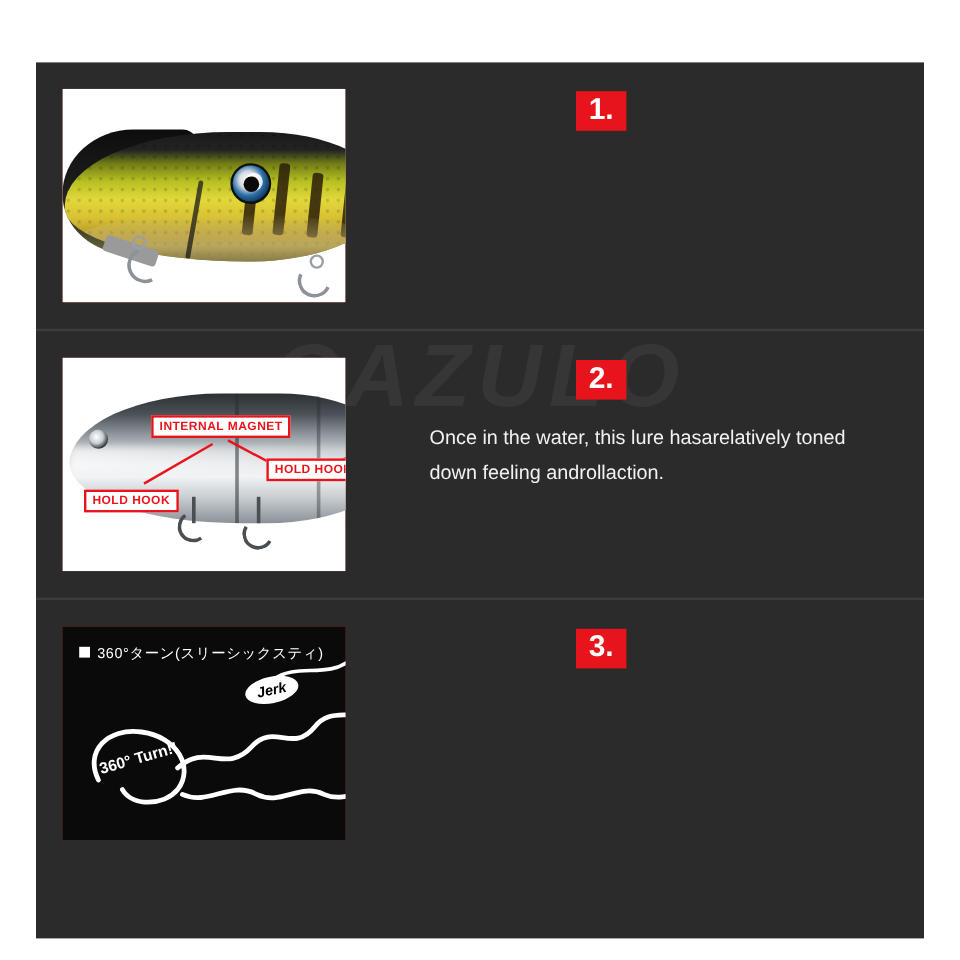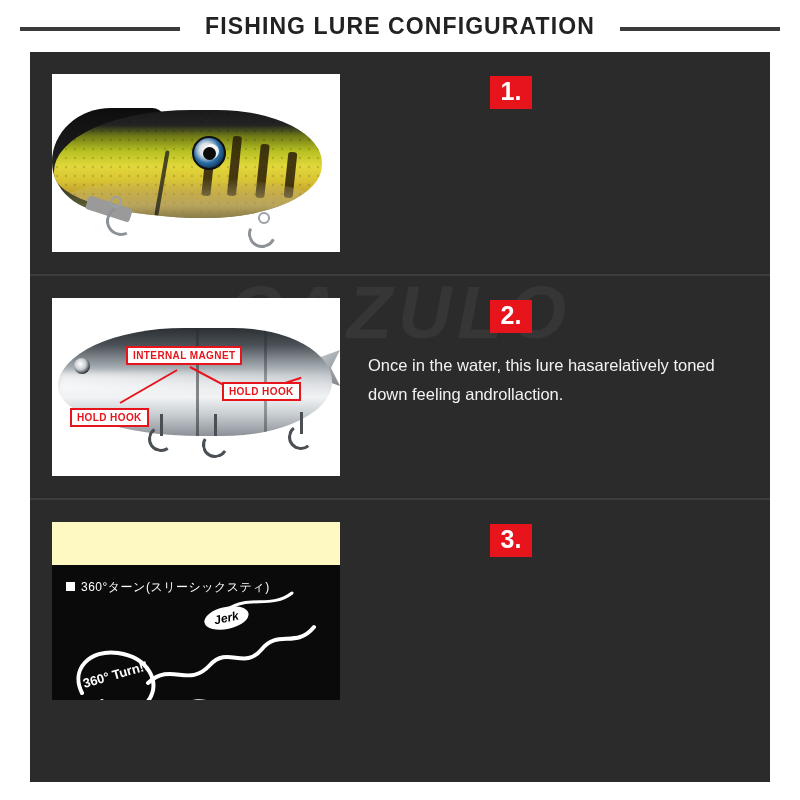--- a/index.html
+++ b/index.html
@@ -82,24 +82,24 @@
     align-items: flex-start;
   }
   .row + .row { border-top: 2px solid #3d3d3d; }
 
   .row-media {
     flex: 0 0 300px;
     padding: 22px 0 22px 22px;
   }
   .media-box {
     position: relative;
-    width: 288px;
+    width: 236px;
     height: 178px;
     overflow: hidden;
-    background: #fef9c3;
+    background: #7f1d1d;
   }
 
   .row-text {
     flex: 1 1 auto;
     padding: 24px 24px 20px 28px;
   }
 
   .num-badge {
     display: inline-block;
     min-width: 42px;
@@ -310,21 +310,21 @@
   .lure2 .shank {
     position: absolute;
     width: 3px; height: 22px;
     background: #4a4f54;
   }
   .lure2 .sA { left: 108px; top: -4px; }
   .lure2 .sB { left: 162px; top: -4px; }
   .lure2 .sC { left: 248px; top: -6px; }
 
   
-  .lure3 { position: absolute; inset: 0; background: #0a0a0a; margin-top: 43px; }
+  .lure3 { position: absolute; inset: 0; background: #0a0a0a; }
   .lure3 .cap {
     position: absolute;
     left: 14px; top: 14px;
     color: #ffffff;
     font-size: 12px;
     letter-spacing: .5px;
   }
   .lure3 .cap .sq {
     display: inline-block;
     width: 9px; height: 9px;
@@ -351,25 +351,20 @@
     padding: 4px 10px;
     border-radius: 50%;
     transform: rotate(-12deg);
   }
 </style>
 </head>
 <body>
 
 <div class="page">
 
-  <div class="header">
-    <div class="header-rule left"></div>
-    <div class="header-rule right"></div>
-    <div class="header-title">FISHING LURE CONFIGURATION</div>
-  </div>
 
   <div class="panel">
 
     <div class="watermark">CAZULO</div>
 
     <div class="rows">
 
       <div class="row">
         <div class="row-media">
           <div class="media-box">

